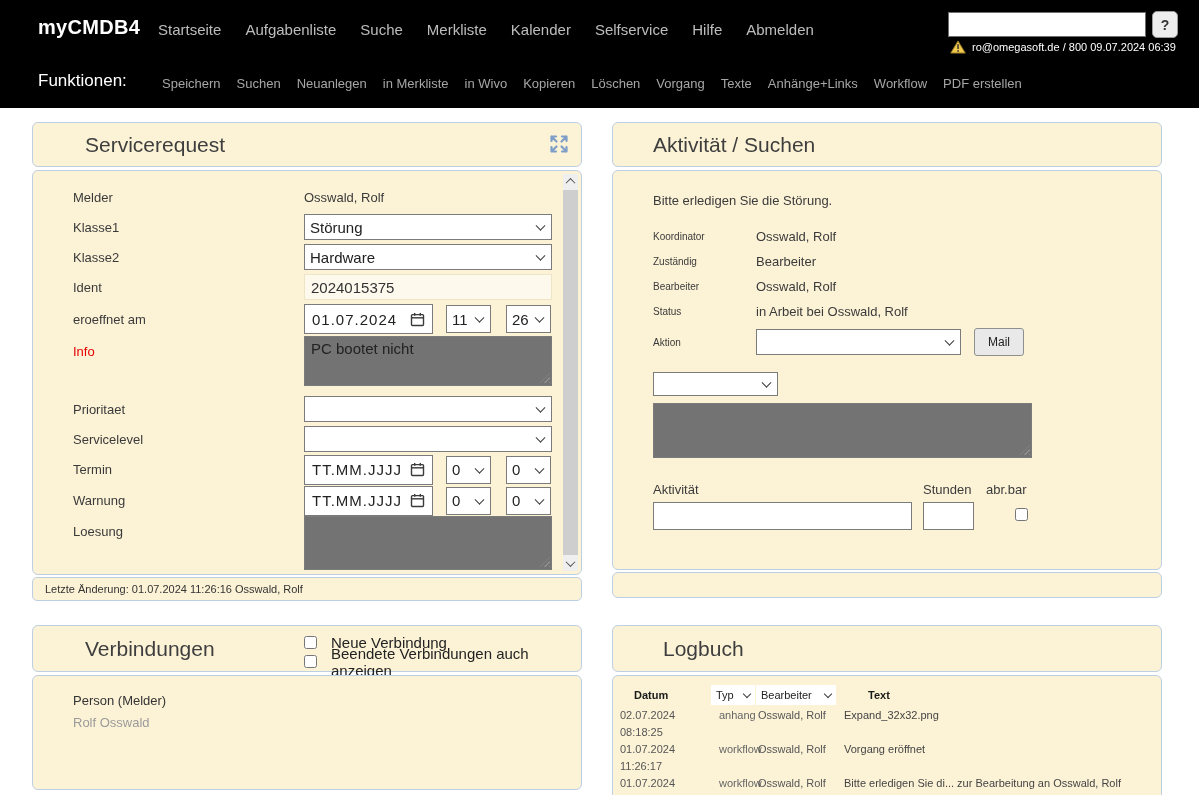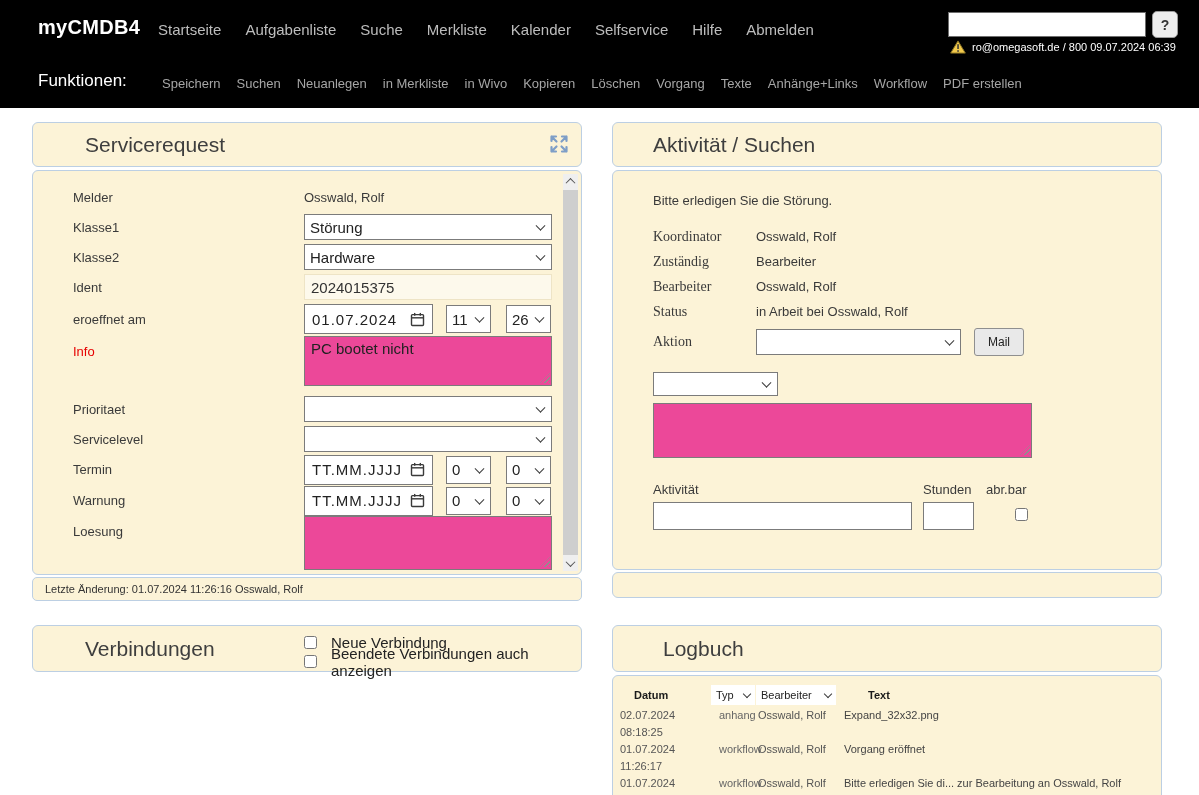--- a/index.html
+++ b/index.html
@@ -62,39 +62,39 @@
   .ml13{margin-left:13px} .ml15{margin-left:15px}
 
   .identbox { width:248px; height:26px; box-sizing:border-box; background:#fdf9ec; border:1px solid #eee4c6;
               display:flex; align-items:center; padding-left:6px; font-size:15px; color:#333; }
 
   .datebox { width:129px; height:30px; box-sizing:border-box; border:1px solid #7b7b7b; background:#fff;
              display:flex; align-items:center; justify-content:space-between; padding:0 7px;
              font-size:15px; color:#222; letter-spacing:1px; flex:none; cursor:text; }
 
   .ta-wrap { position:relative; width:248px; }
-  .ta-wrap textarea { display:block; width:100%; box-sizing:border-box; border:1px solid #7b7b7b; background:#ec4899;
+  .ta-wrap textarea { display:block; width:100%; box-sizing:border-box; border:1px solid #7b7b7b; background:#737373;
                       resize:none; overflow:hidden; font:15px "Liberation Sans",sans-serif; color:#222; padding:3px 6px; }
   .ta-info textarea{height:50px} .ta-loes textarea{height:54px} .ta-kom{width:379px} .ta-kom textarea{height:55px}
   .grip { position:absolute; right:2px; bottom:3px; width:10px; height:10px;
           clip-path:polygon(100% 0,100% 100%,0 100%);
           background:repeating-linear-gradient(-45deg,#8f8f8f 0 1px,transparent 1px 3.5px); }
 
   
   .vscroll { position:absolute; right:3px; top:3px; bottom:3px; width:15px; background:#efefef; }
   .sb-btn { position:absolute; left:0; width:15px; height:15px; display:flex; align-items:center; justify-content:center; cursor:pointer; }
   .sb-up{top:0} .sb-down{bottom:0}
   .cup { width:6px; height:6px; border-left:1.6px solid #555; border-top:1.6px solid #555; transform:rotate(45deg) translate(1px,1px); }
   .cdn { width:6px; height:6px; border-right:1.6px solid #555; border-bottom:1.6px solid #555; transform:rotate(45deg) translate(-1px,-1px); }
   .sb-thumb { position:absolute; left:0; top:16px; bottom:16px; width:15px; background:#cecece; cursor:grab; }
 
   
   .intro { font-size:13px; color:#3a3a3a; margin-bottom:16px; }
   .irow { display:flex; align-items:center; height:25px; }
-  .ilabel { width:103px; flex:none; font-size:14px; color:#3a3a3a;font-family:Liberation Serif, serif; }
+  .ilabel { width:103px; flex:none; font-size:10px; color:#3a3a3a; }
   .ival { font-size:13px; color:#3a3a3a; }
   .aktion-row { display:flex; align-items:center; height:32px; margin-top:2px; }
   .mailbtn { margin-left:13px; height:28px; padding:0 13px; background:#e9e9e9; border:1px solid #8f8f8f;
              border-radius:3px; font-size:12px; color:#222; font-family:"Liberation Sans",sans-serif; cursor:pointer; }
   .typrow { margin-top:14px; }
   .kom { margin-top:7px; }
   .aktfields { position:relative; height:80px; margin-top:24px; width:460px; }
   .af-lab { position:absolute; top:0; font-size:13px; color:#3a3a3a; }
   .af-inp { position:absolute; top:20px; height:28px; box-sizing:border-box; border:1px solid #7b7b7b; background:#fff;
             font:14px "Liberation Sans",sans-serif; padding:0 6px; }
@@ -337,20 +337,24 @@
         <input class="cb" type="checkbox" style="">
         <label>Neue Verbindung</label>
       </div>
       <div class="cbrow">
         <input class="cb" type="checkbox" style="">
         <label>Beendete Verbindungen auch anzeigen</label>
       </div>
     </div>
   </section>
 
+  <section class="panel verb-b">
+    <div class="entry-t">Person (Melder)</div>
+    <div class="entry-v">Rolf Osswald</div>
+  </section>
 
   <section class="panel log-h">
     <h2 class="ttl">Logbuch</h2>
   </section>
 
   <section class="panel log-b">
     <div class="lgrid lhead">
       <span class="h-datum">Datum</span>
       <span class="selwrap logsel ls-typ"><select><option>Typ</option></select><i class="chev"></i></span>
       <span class="selwrap logsel ls-bea"><select><option>Bearbeiter</option></select><i class="chev"></i></span>

